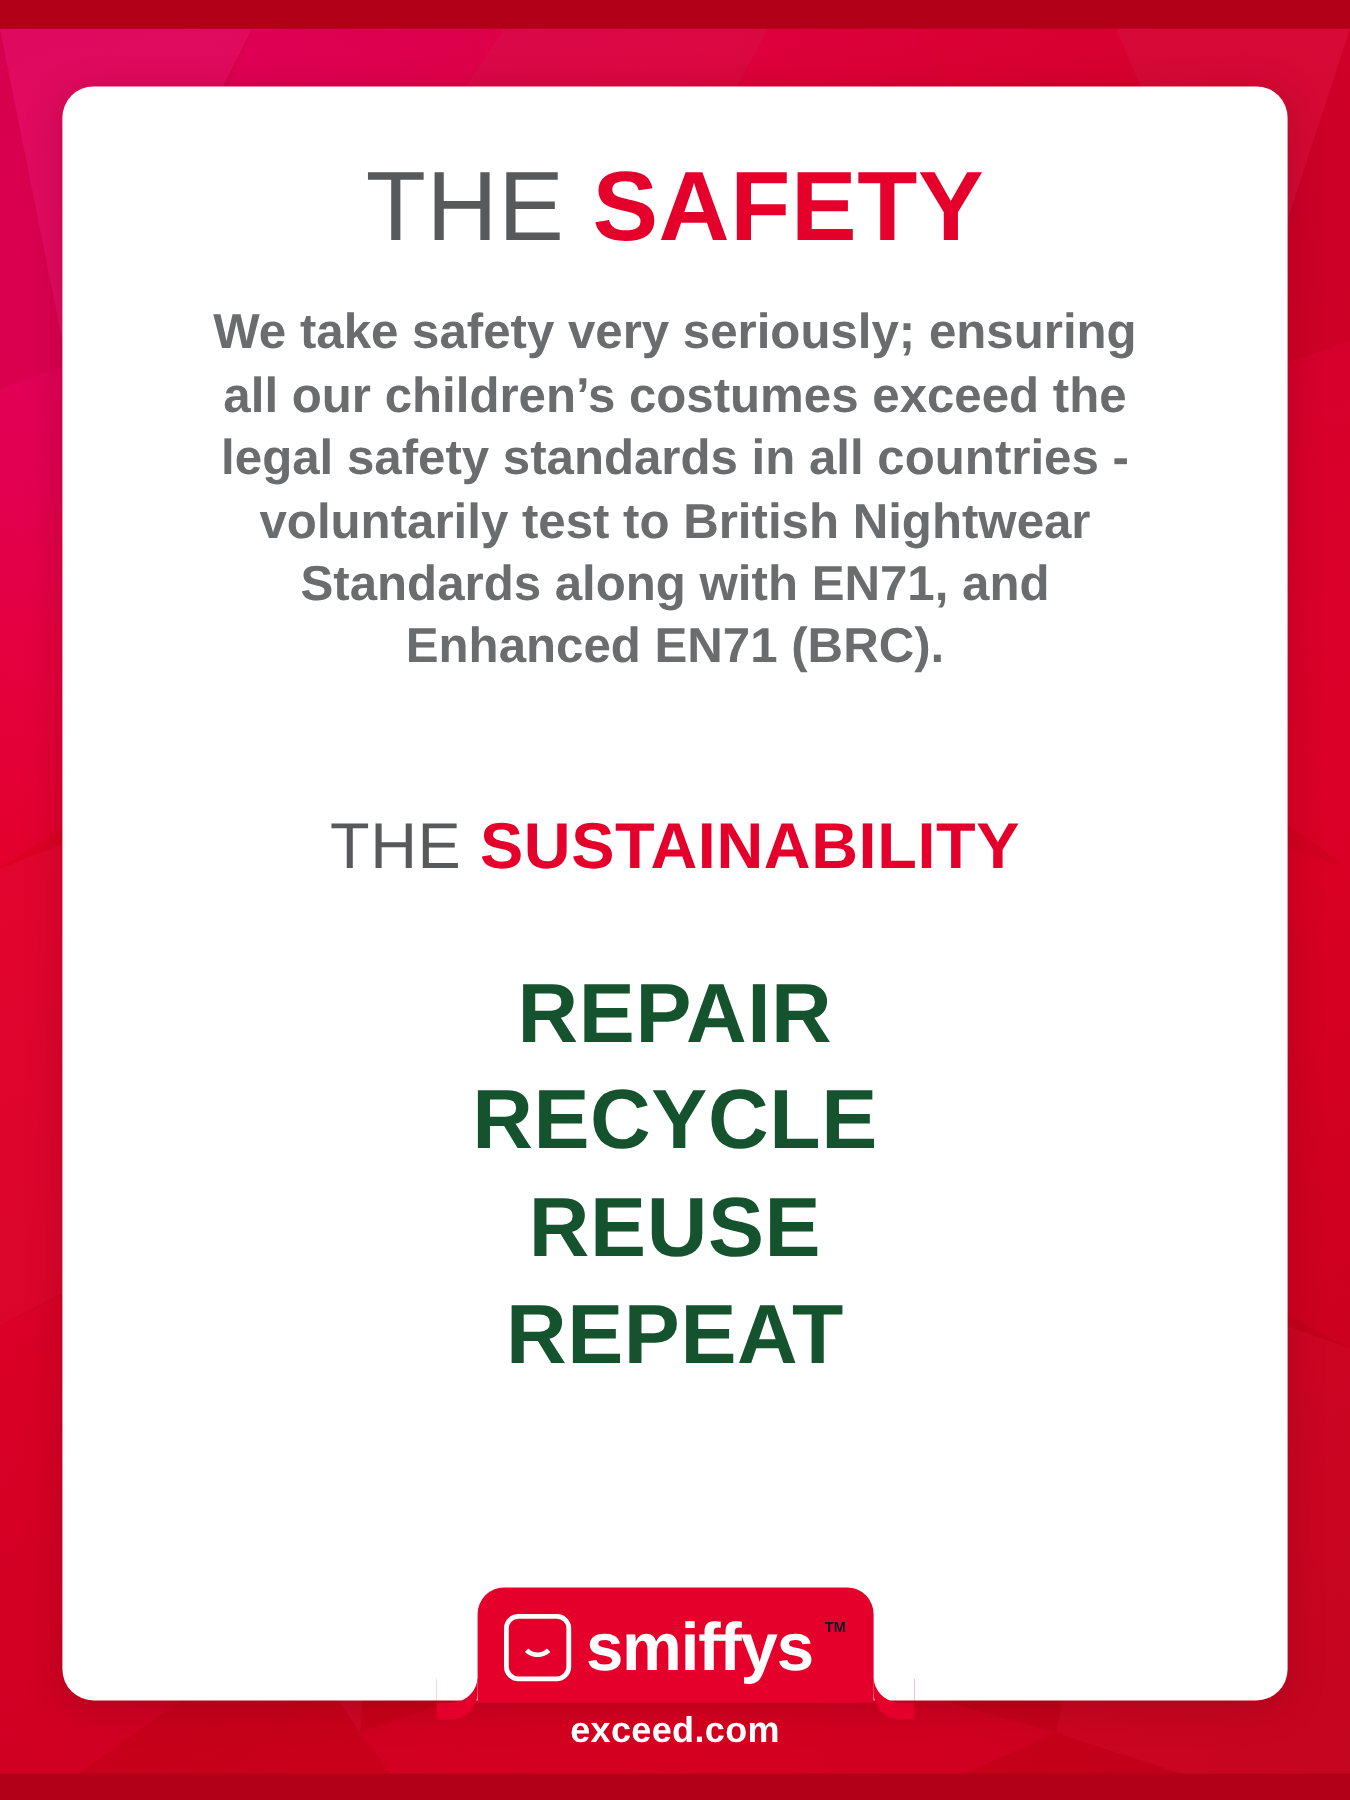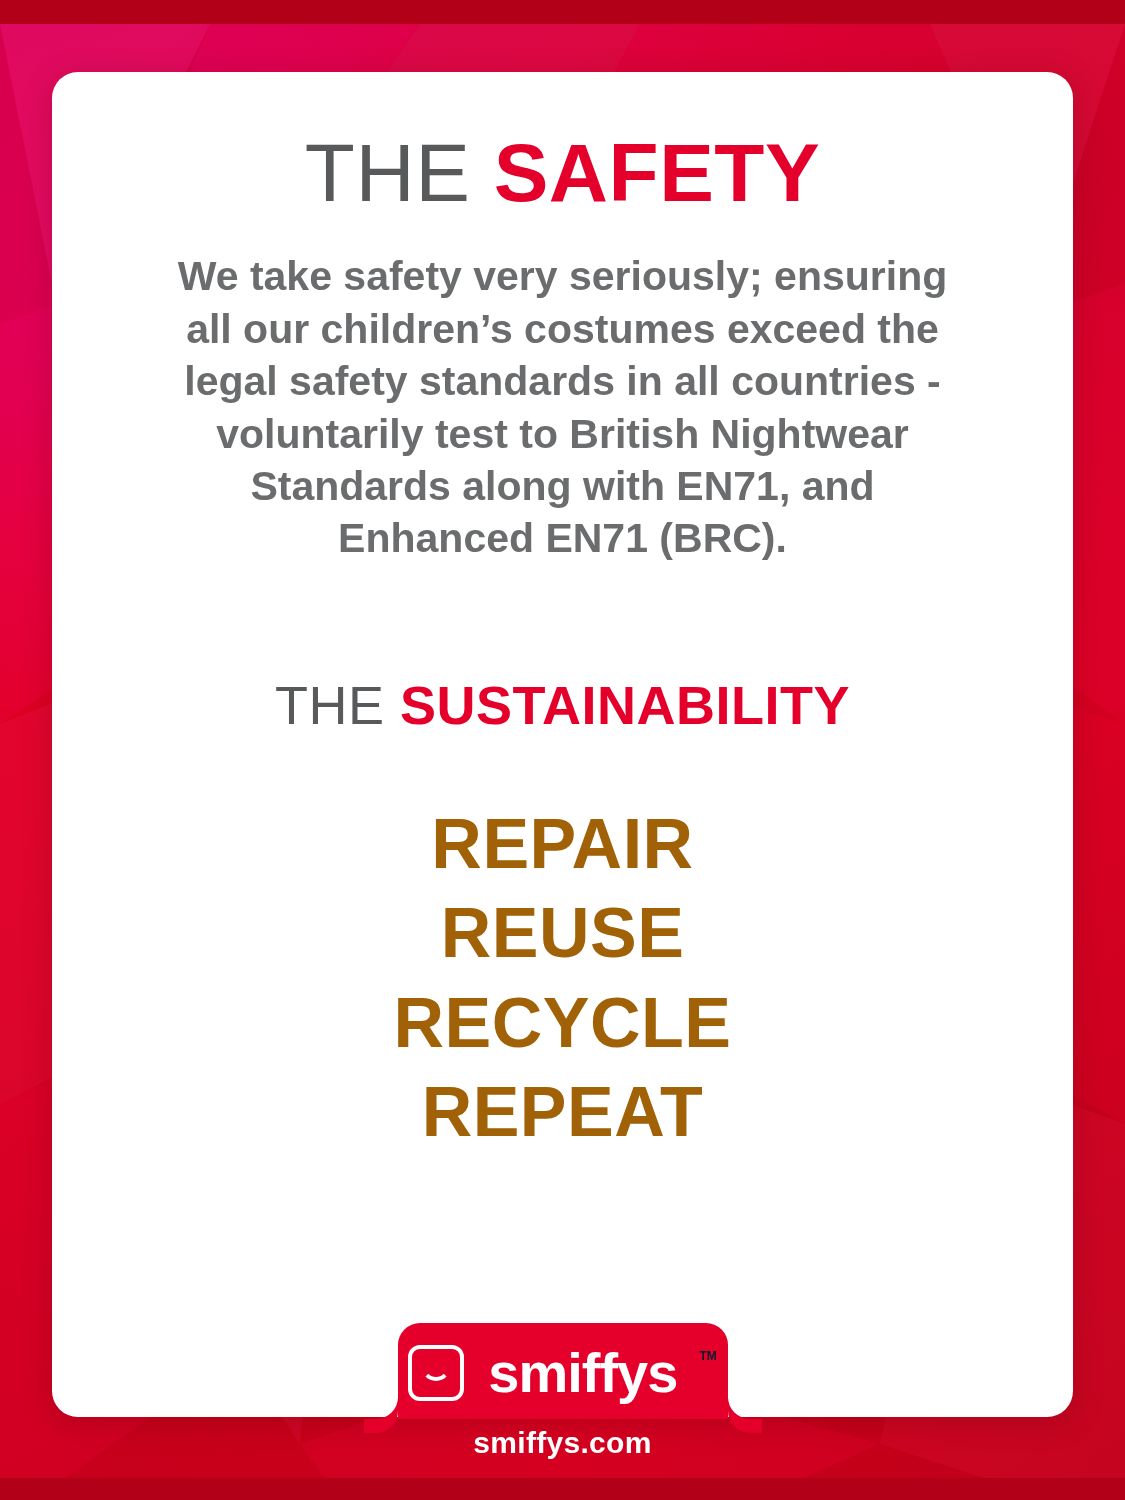--- a/index.html
+++ b/index.html
@@ -96,21 +96,21 @@
   .para-sustain {
     padding-top: 36px;
     padding-left: 68px;
     padding-right: 68px;
   }
 
   .slogan {
     margin: 0;
     padding-top: 66px;
     text-align: center;
-    color: #a16207;
+    color: #14532d;
     font-weight: 700;
     font-size: 70px;
     line-height: 1.28;
     letter-spacing: 0.5px;
   }
   .slogan div { white-space: nowrap; }
 
   
   .footer-tab {
     position: absolute;
@@ -134,21 +134,21 @@
     background: transparent;
     box-shadow: 0 14px 0 0 #e4002b;
     border-radius: 0 0 22px 0;
   }
   .wing.left { left: -34px; border-radius: 0 0 22px 0; }
   .wing.right { right: -34px; border-radius: 0 0 0 22px; }
 
   .logo {
     display: flex;
     align-items: center;
-    gap: 24px;
+    gap: 12px;
     transform: translateY(2px);
   }
   .logo-mark {
     width: 56px;
     height: 56px;
     border: 4px solid #ffffff;
     border-radius: 12px;
     position: relative;
     box-sizing: border-box;
   }
@@ -228,33 +228,33 @@
 
       <div class="spacer-1"></div>
 
       <h1 class="heading heading-sustain">
         <span>THE </span><span class="accent">SUSTAINABILITY</span>
       </h1>
 
 
       <div class="slogan">
         <div>REPAIR</div>
+        <div>RECYCLE</div>
         <div>REUSE</div>
-        <div>RECYCLE</div>
         <div>REPEAT</div>
       </div>
 
     </div>
 
     <div class="footer-tab">
       <span class="wing left"></span>
       <span class="wing right"></span>
       <div class="logo">
         <span class="logo-mark"></span>
         <span class="logo-word">smiffys</span>
         <span class="logo-tm">TM</span>
       </div>
     </div>
   </div>
 
-  <div class="site">smiffys.com</div>
+  <div class="site">exceed.com</div>
 
 </div>
 
 </body></html>

